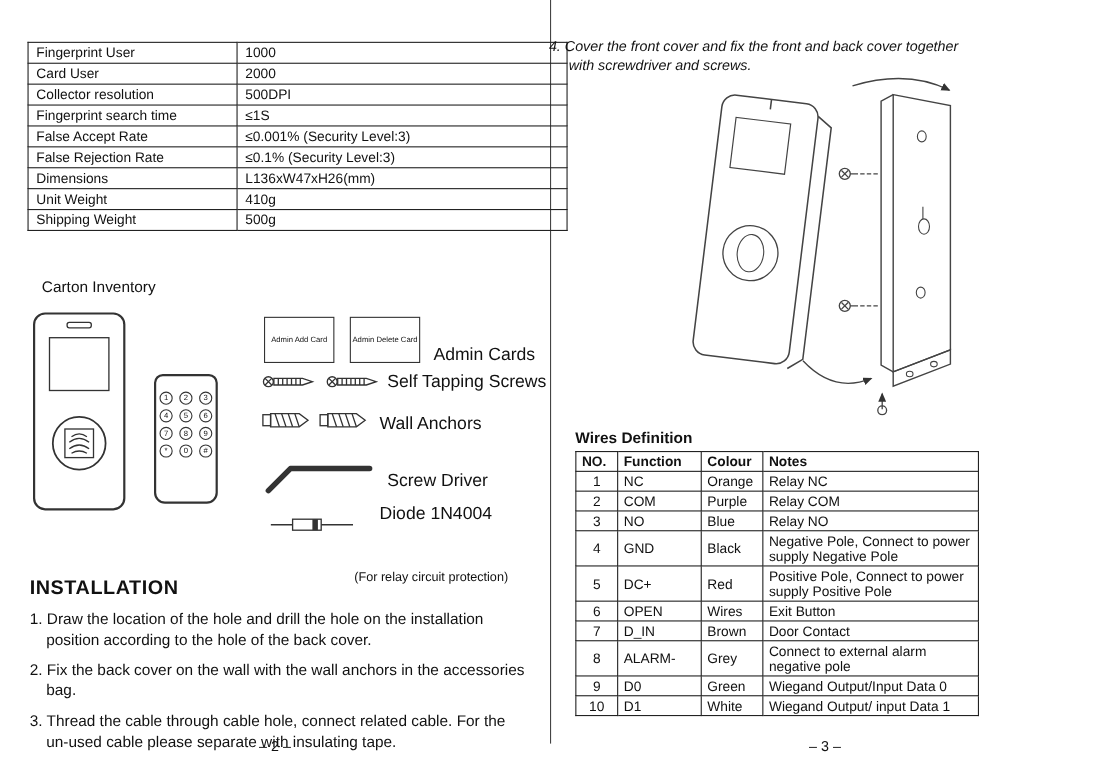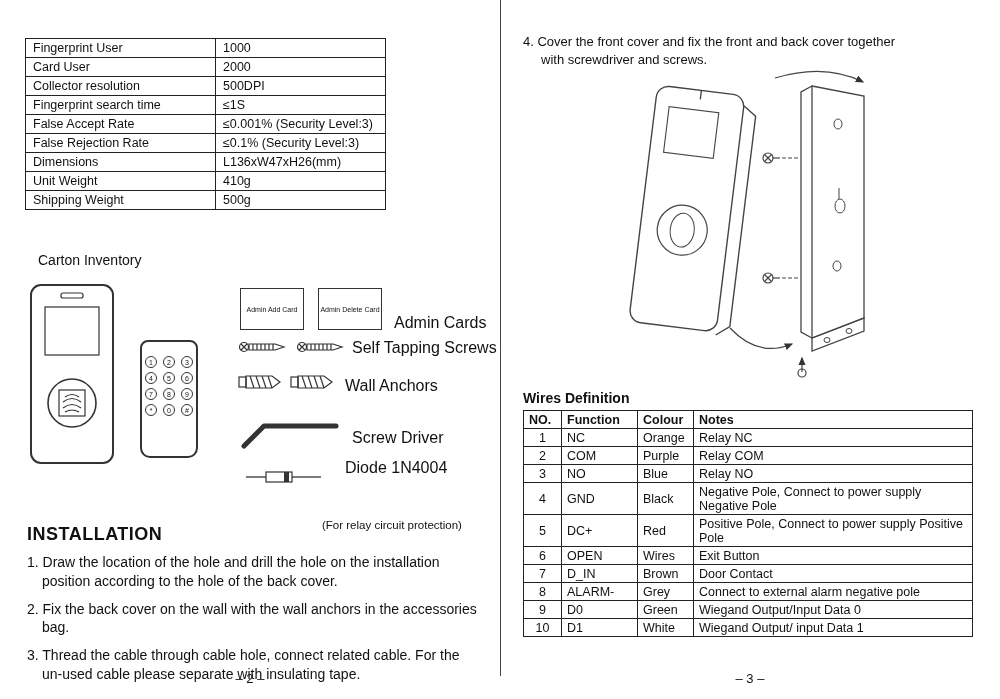--- a/index.html
+++ b/index.html
@@ -3,21 +3,21 @@
 <meta charset="utf-8">
 <style>
   html,body { margin:0; padding:0; background:#e8e8e8; }
   .sheet {
     position:relative; width:1000px; height:699px; background:#ffffff;
     font-family:"Liberation Sans", sans-serif; color:#111; overflow:hidden;
   }
   .divider { position:absolute; left:500px; top:0; width:1px; height:676px; background:#444; }
 
   
-  .spec-table { position:absolute; left:25px; top:38px; width:361px; border-collapse:collapse; font-size:12.5px; }
+  .spec-table { position:absolute; left:25px; top:38px; width:491px; border-collapse:collapse; font-size:12.5px; }
   .spec-table td { border:1px solid #222; height:18px; padding:0 4px 0 7px; }
   .spec-table td.lbl { width:178px; }
 
   .carton-heading { position:absolute; left:38px; top:252px; font-size:14px; font-weight:normal; }
 
   .device-svg { position:absolute; left:28px; top:281px; }
 
   .remote { position:absolute; left:140px; top:340px; width:58px; height:118px; border:2px solid #333; border-radius:8px 8px 10px 10px; box-sizing:border-box; }
   .remote-keys { display:grid; grid-template-columns:repeat(3,12px); gap:4px 6px; justify-content:center; margin-top:14px; }
   .rkey { width:12px; height:12px; border:1px solid #333; border-radius:50%; font-size:7px; line-height:12px; text-align:center; box-sizing:border-box; }
@@ -41,27 +41,27 @@
   .diode-svg  { left:246px; top:470px; }
 
   .install-heading { position:absolute; left:27px; top:524px; font-size:18px; font-weight:bold; letter-spacing:0.5px; }
   .install-steps { position:absolute; left:27px; top:553px; width:450px; font-size:14px; line-height:1.34; }
   .step { padding-left:15px; text-indent:-15px; margin:0 0 9px 0; }
 
   .pnum { position:absolute; top:671px; width:500px; text-align:center; font-size:13px; }
   .pnum-left { left:0; } .pnum-right { left:500px; }
 
   
-  .step4 { position:absolute; left:523px; top:33px; width:465px; font-size:13px; line-height:1.4; }
+  .step4 { position:absolute; left:499px; top:33px; width:465px; font-size:13px; line-height:1.4;font-style:italic; }
   .step4-cont { margin-left:18px; }
 
   .diagram-svg { position:absolute; left:580px; top:66px; }
 
   .wires-heading { position:absolute; left:523px; top:390px; font-size:14px; font-weight:bold; }
-  .wires-table { position:absolute; left:523px; top:410px; width:450px; border-collapse:collapse; font-size:12.5px; }
+  .wires-table { position:absolute; left:523px; top:410px; width:367px; border-collapse:collapse; font-size:12.5px; }
   .wires-table th, .wires-table td { border:1px solid #222; padding:1.5px 5px; text-align:left; vertical-align:middle; }
   .wires-table th { font-weight:bold; }
   .wires-table td.num { text-align:center; }
 </style>
 </head>
 <body>
 
 <div class="sheet">
 
   <div class="divider"></div>

